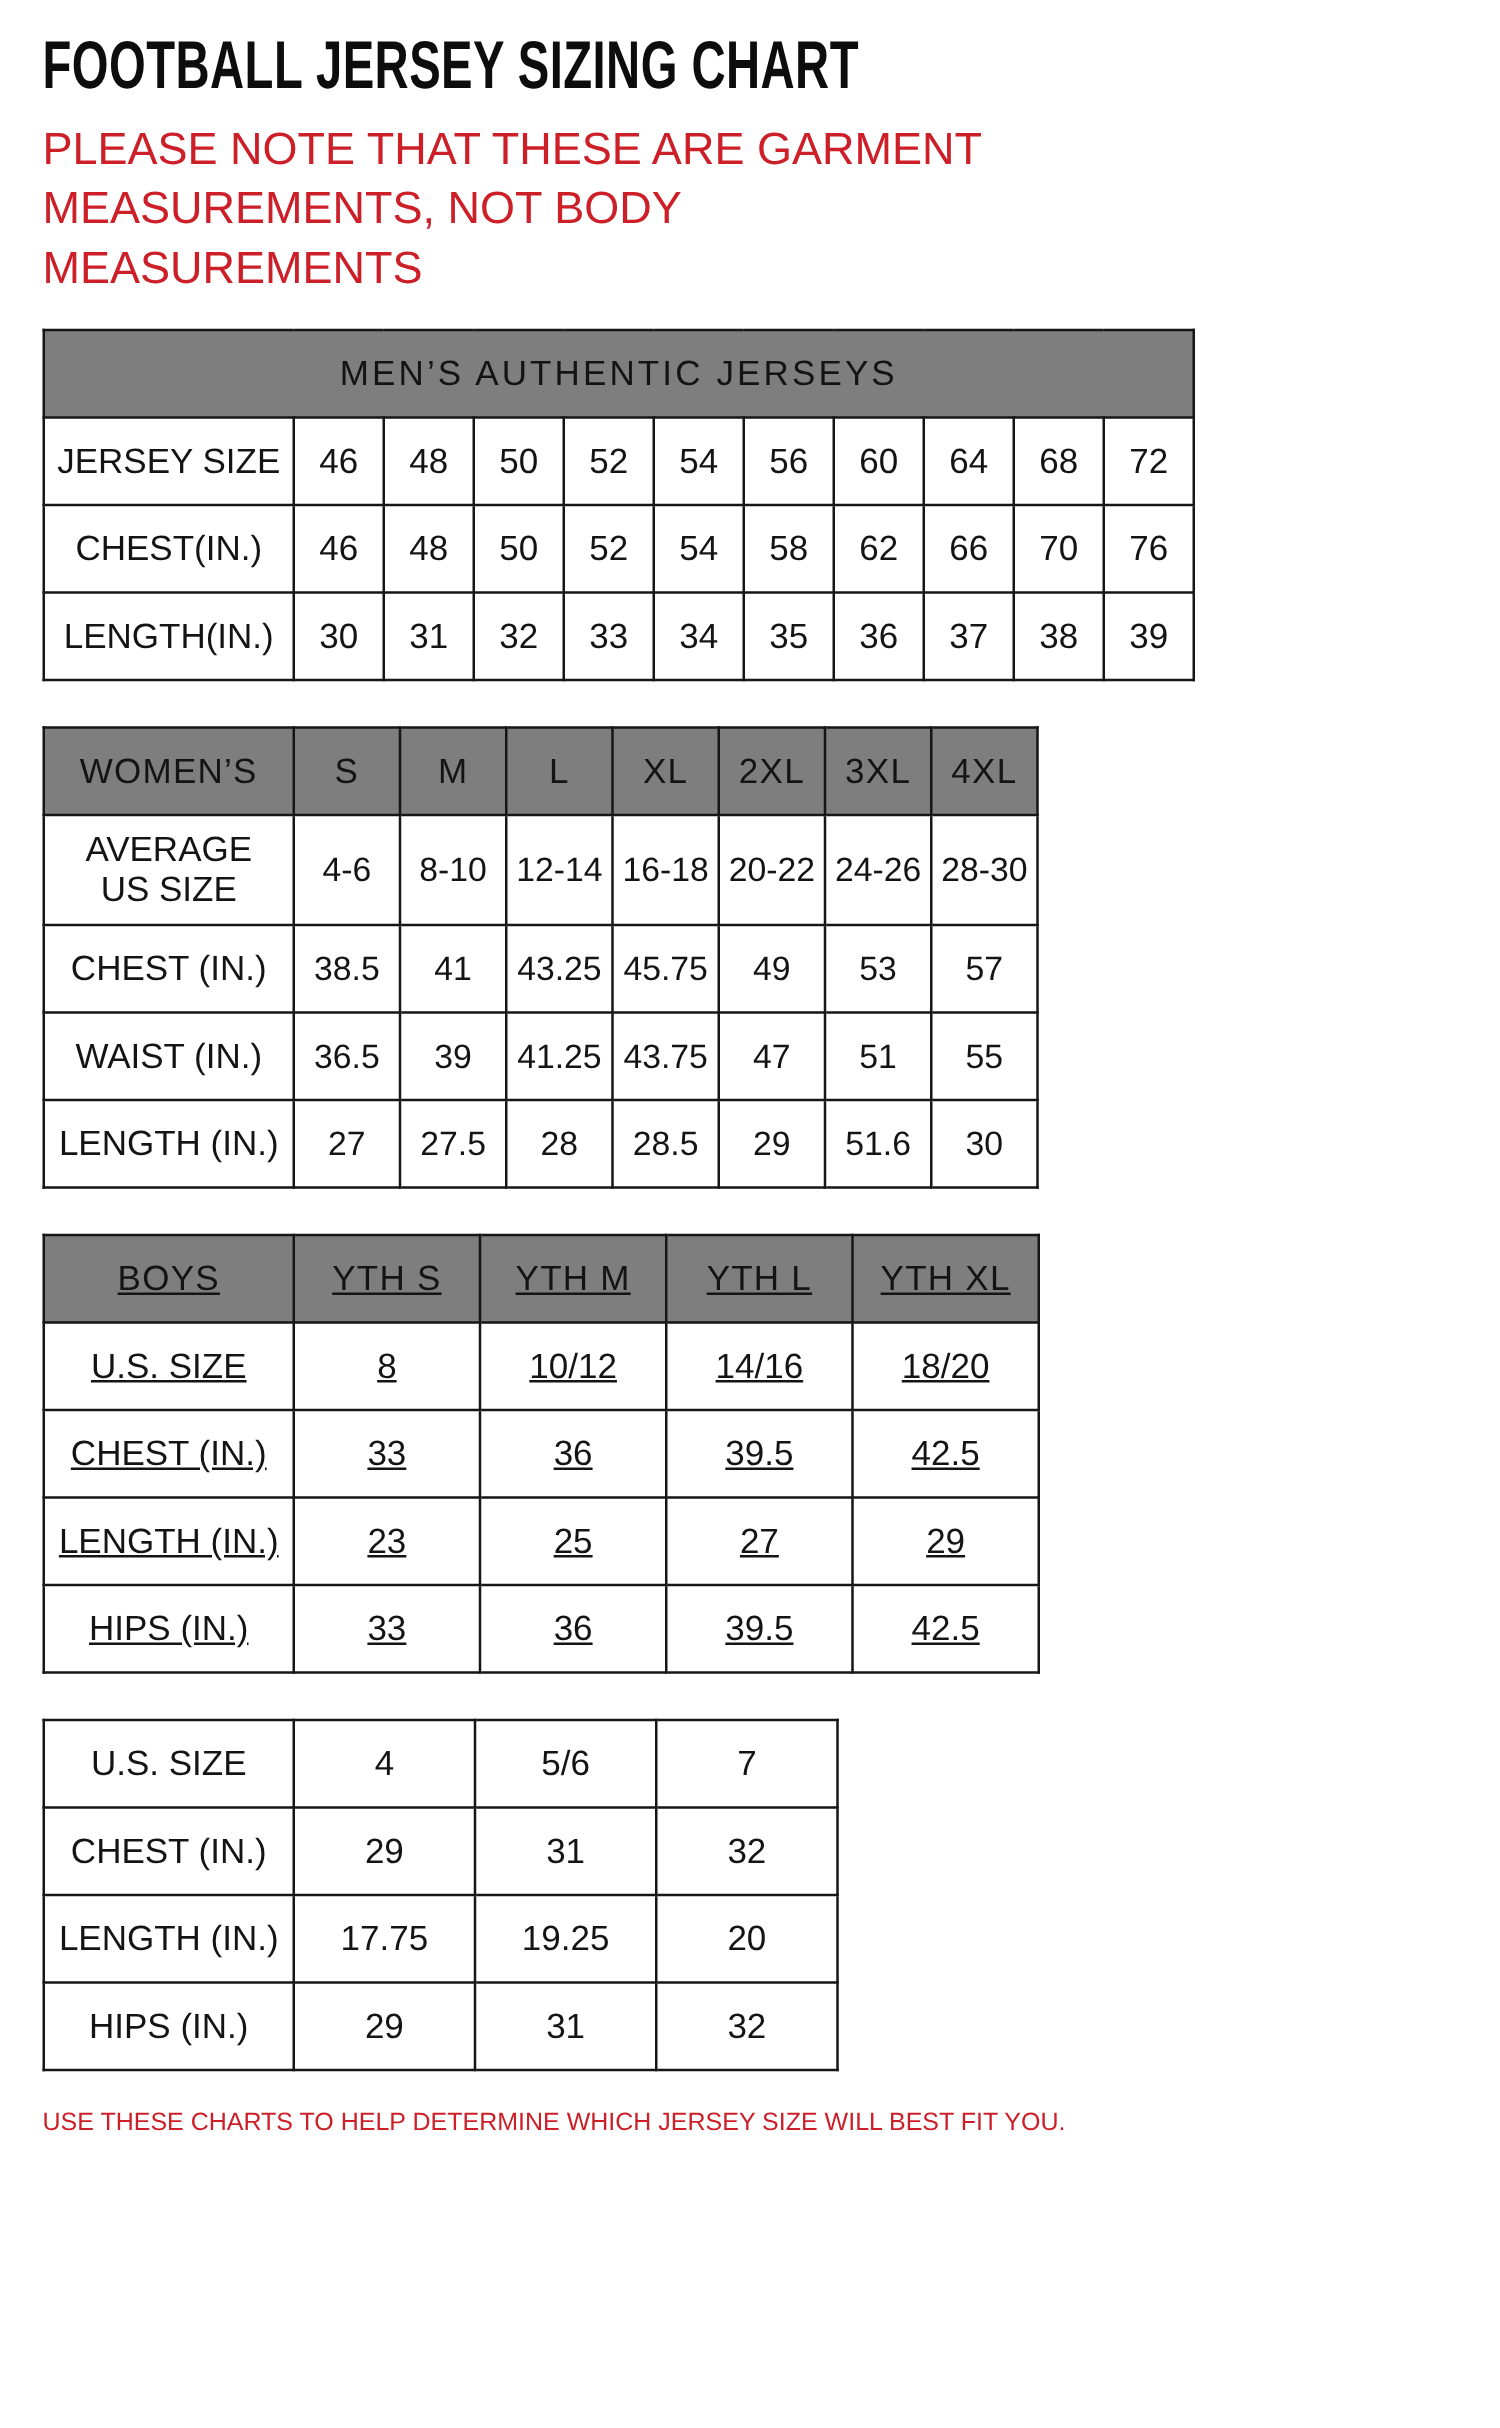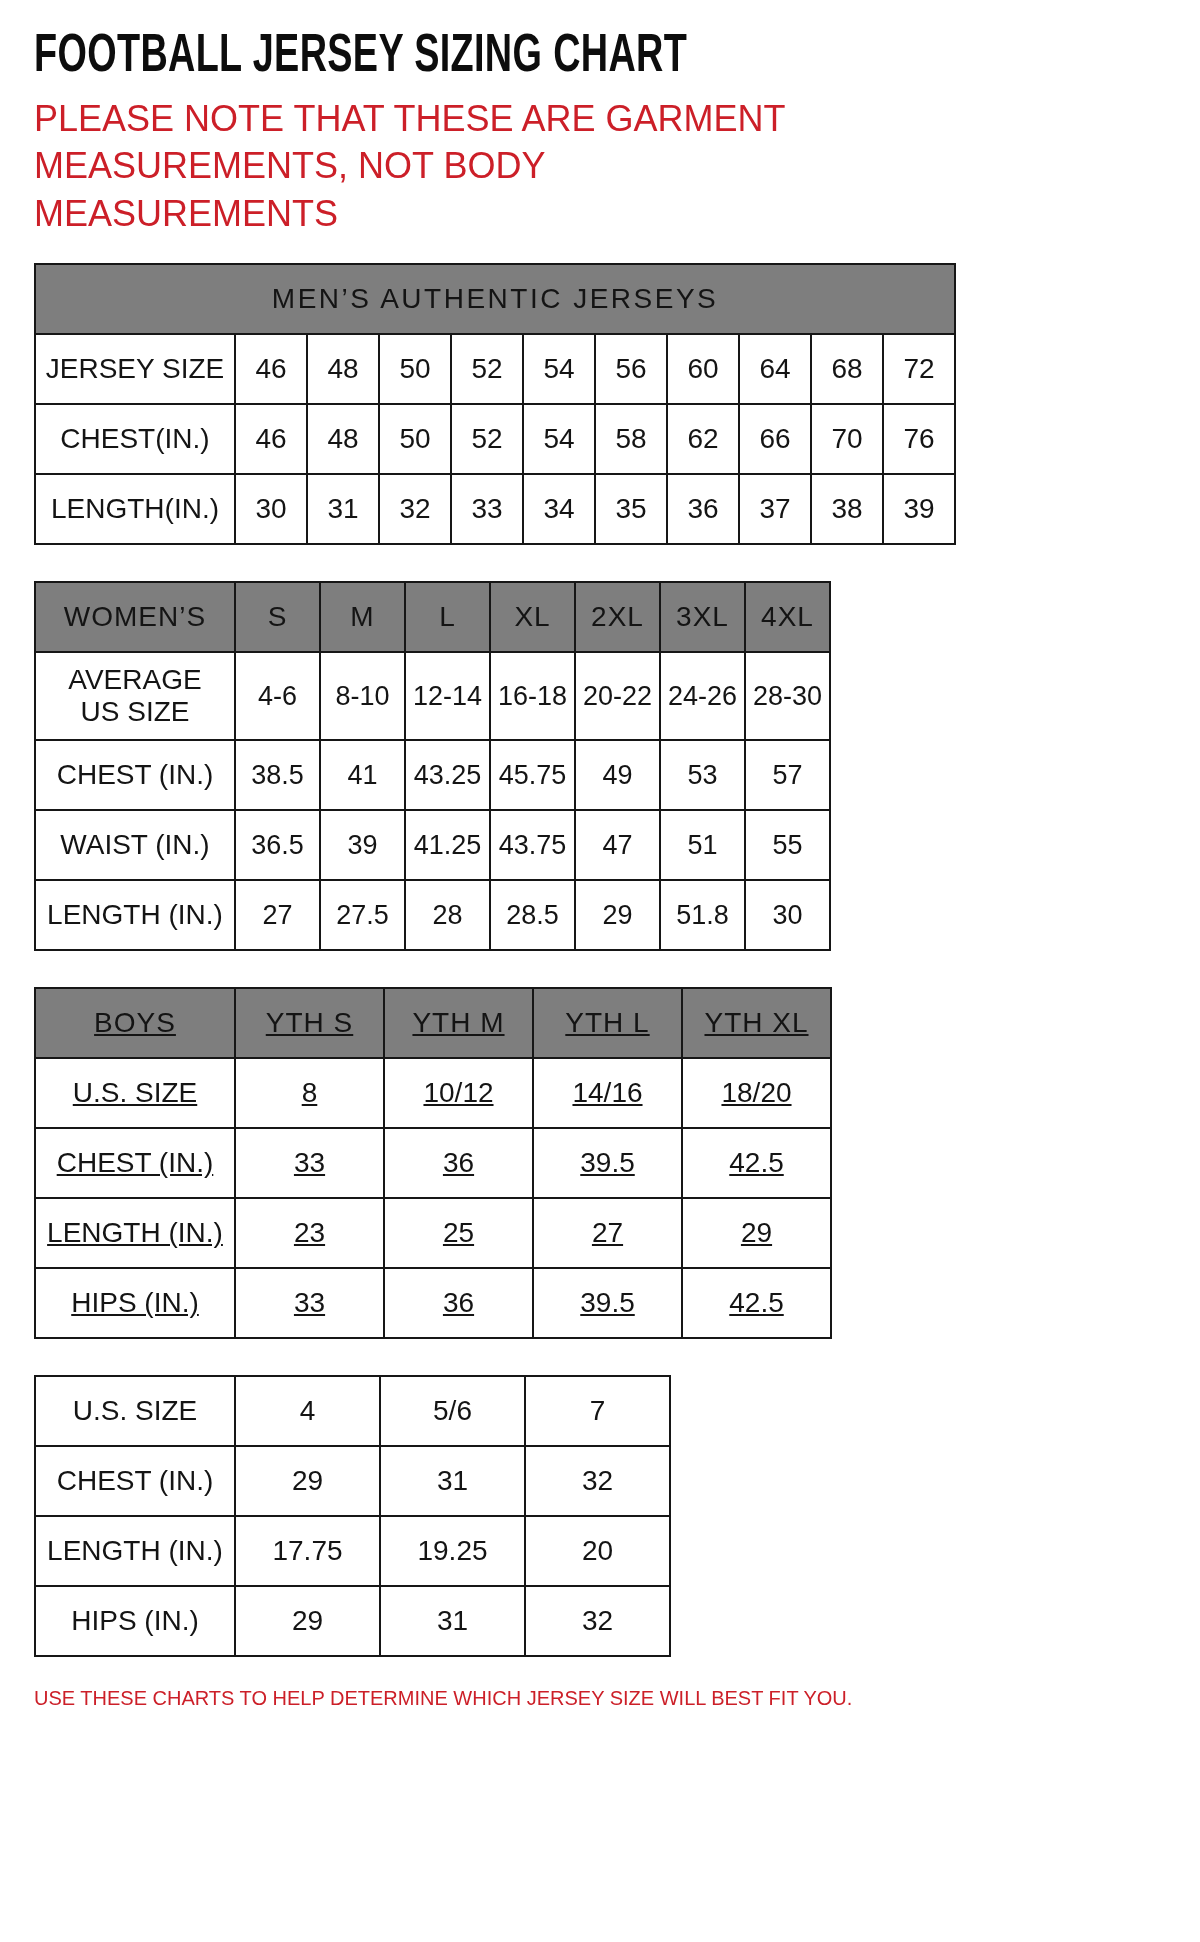--- a/index.html
+++ b/index.html
@@ -187,21 +187,21 @@
         <td class="val">51</td>
         <td class="val">55</td>
       </tr>
       <tr>
         <td class="lbl">LENGTH (IN.)</td>
         <td class="val">27</td>
         <td class="val">27.5</td>
         <td class="val">28</td>
         <td class="val">28.5</td>
         <td class="val">29</td>
-        <td class="val">51.8</td>
+        <td class="val">51.6</td>
         <td class="val">30</td>
       </tr>
     </tbody>
   </table>
 
   <table class="tbl t-boys">
     <colgroup>
       <col style="width:200px">
       <col span="4" style="width:149px">
     </colgroup>

